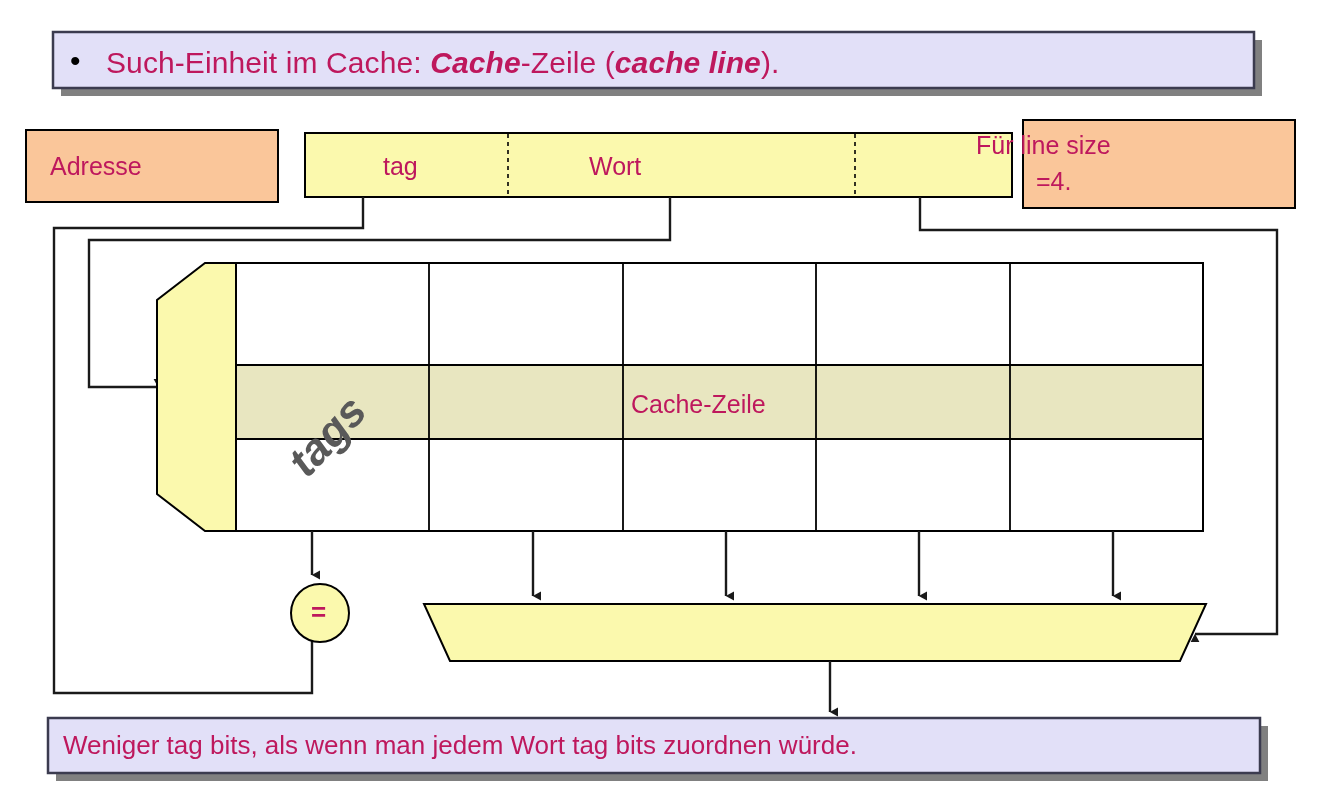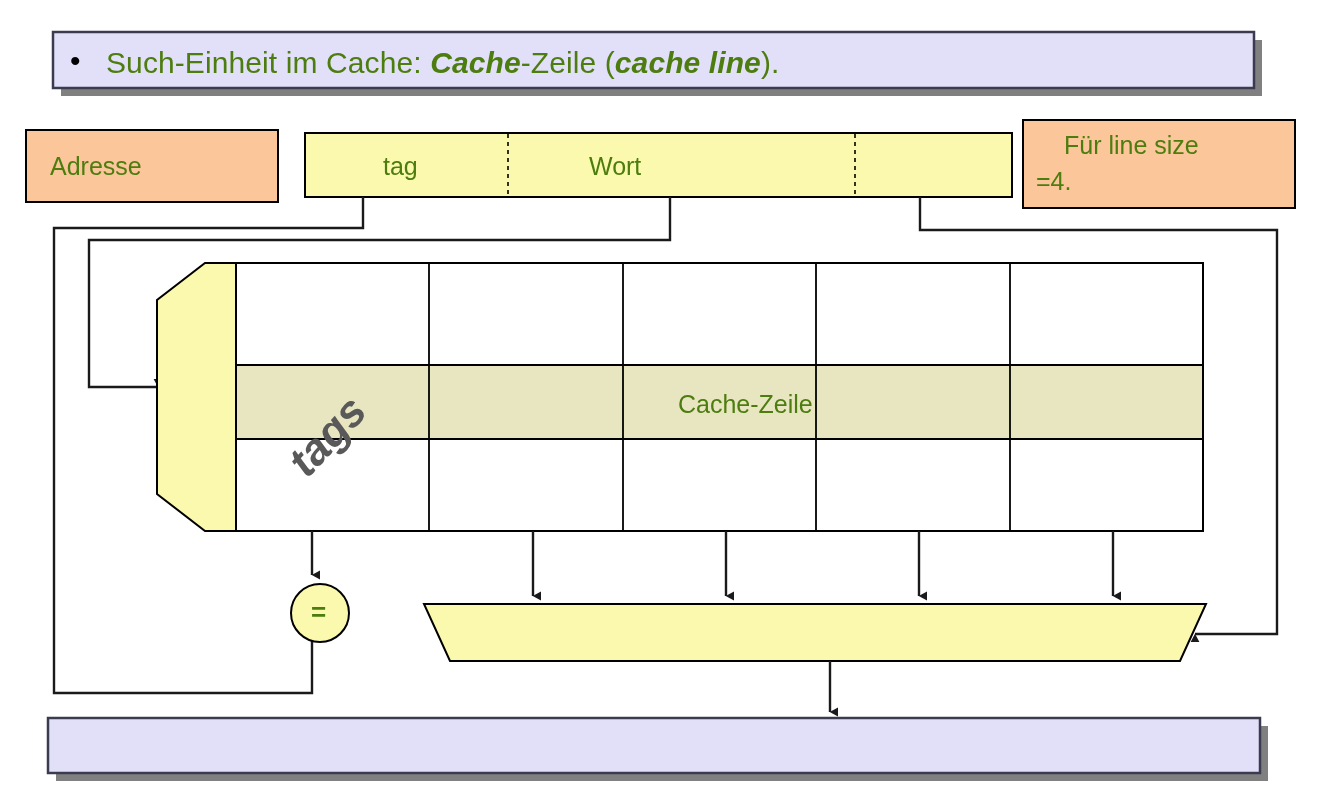--- a/index.html
+++ b/index.html
@@ -24,36 +24,36 @@
     position: absolute;
     left: 0; top: 0;
     width: 1323px;
     height: 787px;
     display: block;
   }
   
   .txt {
     position: absolute;
     white-space: pre;
-    color: #4d7c0f;
+    color: #be185d;
     line-height: 1.15;
   }
   .bullet-box-text {
     font-size: 30px;
     letter-spacing: .1px;
   }
   .bullet-dot {
     position: absolute;
     font-size: 30px;
     color: #000;
   }
   .addr-label   { font-size: 25px; }
   .note-label   { font-size: 25px; }
   .field-label  { font-size: 25px; margin-left: 18px; }
-  .cell-label   { font-size: 25px; margin-left: 47px; }
+  .cell-label   { font-size: 25px; }
   .eq-label     { font-size: 26px; font-weight: 700; }
   .bottom-text  { font-size: 26px; }
   .tags-label {
     font-size: 44px;
     color: #595959;
     font-style: italic;
     font-weight: 700;
     transform: rotate(-47deg);
     transform-origin: 0 0;
   }
@@ -148,26 +148,27 @@
       <path d="M830,661 L830,712" marker-end="url(#arrowDown)"></path>
     </g>
   </svg>
 
   <span class="bullet-dot" style="left:70px; top:44px;">•</span>
 
   <div class="txt bullet-box-text" style="left:106px; top:46px;"><span>Such-Einheit im Cache: </span><span class="bi">Cache</span><span class="bd">-Zeile</span><span> (</span><span class="bi">cache line</span><span>).</span></div>
 
   <div class="txt addr-label" style="left:38px; top:152px;margin-left:12px;">Adresse</div>
 
-  <div class="txt note-label" style="left:1064px; top:131px;"><span>Für </span><span class="it">line size</span></div>
+  <div class="txt note-label" style="left:976px; top:131px;"><span>Für </span><span class="it">line size</span></div>
   <div class="txt note-label" style="left:1036px; top:167px;">=4.</div>
 
   <div class="txt field-label it" style="left:365px; top:152px;">tag</div>
   <div class="txt field-label" style="left:571px; top:152px;">Wort</div>
 
   <div class="txt tags-label" style="left:278px; top:452px;">tags</div>
 
   <div class="txt cell-label" style="left:631px; top:390px;">Cache-Zeile</div>
 
   <div class="txt eq-label" style="left:311px; top:598px;">=</div>
 
+  <div class="txt bottom-text" style="left:63px; top:731px;"><span>Weniger </span><span class="it">tag bits</span><span>, als wenn man jedem Wort </span><span class="it">tag bits</span><span> zuordnen würde.</span></div>
 
 </div>
 
 </body></html>

